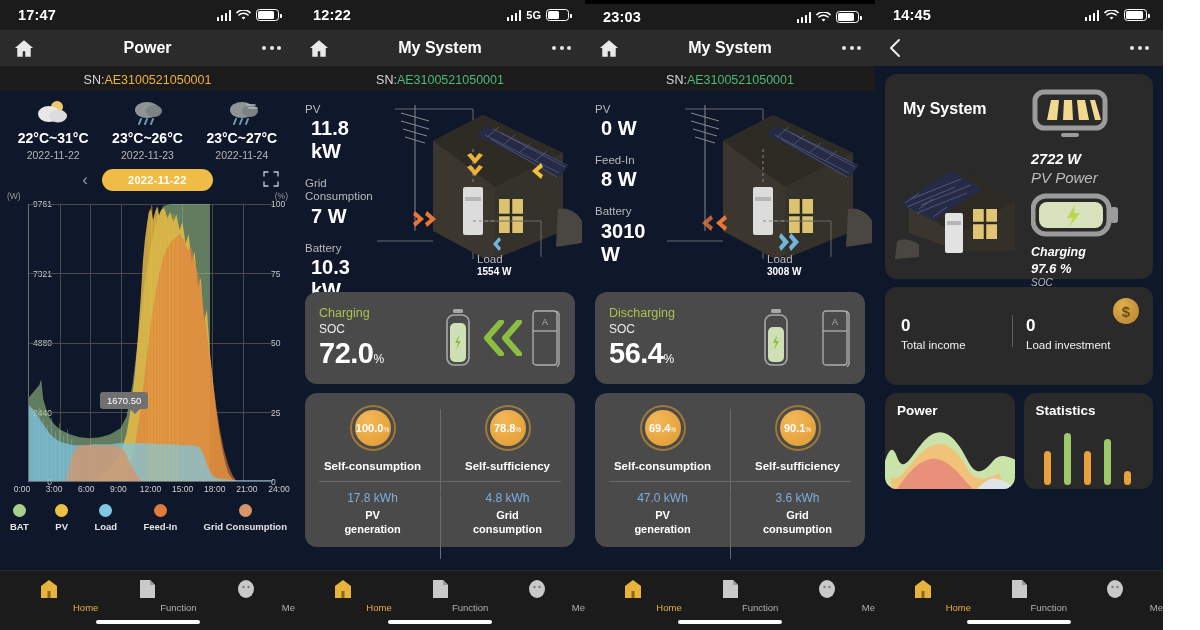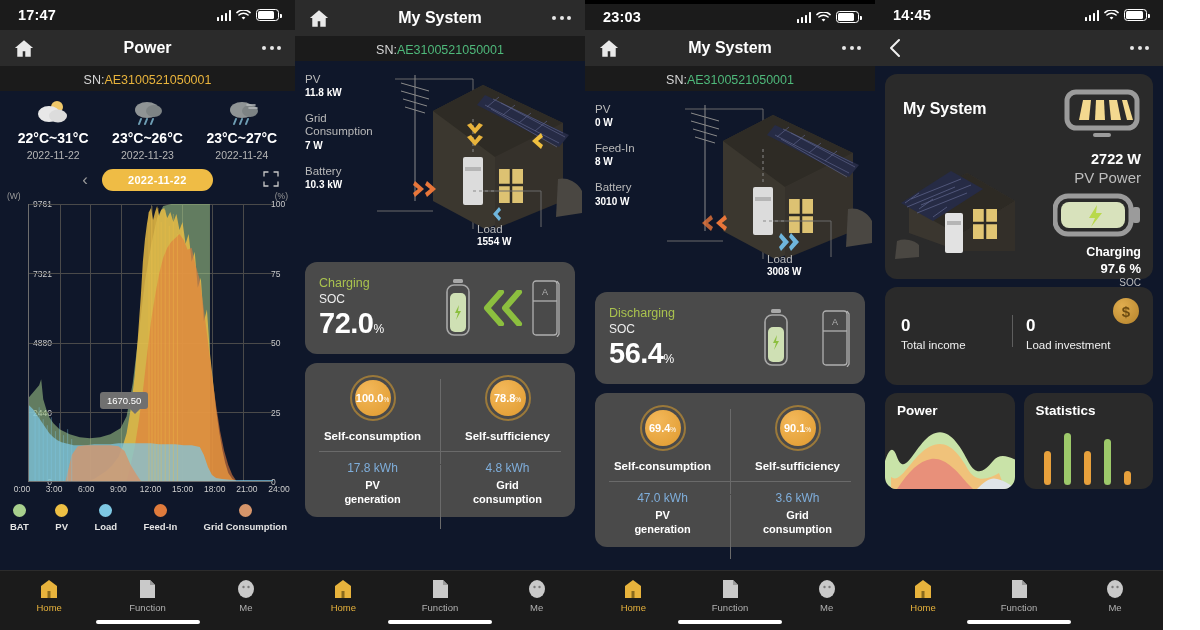--- a/index.html
+++ b/index.html
@@ -85,21 +85,21 @@
   .xlabels span { position: absolute; transform: translateX(-50%); }
 
   .legend { display: flex; justify-content: space-between; padding: 6px 8px 0 10px; }
   .lg { text-align: center; color: #e4e4e4; font-size: 9.5px; font-weight: 700; }
   .lgdot { width: 13px; height: 13px; border-radius: 50%; margin: 0 auto 4px; }
 
   
   .sysrow { display: flex; height: 192px; position: relative; }
   .sysleft { width: 82px; padding: 12px 0 0 10px; color: #fff; flex: none; }
   .sl-k { font-size: 11.5px; color: #b9b9b9; line-height: 1.15; }
-  .sl-v { font-size: 10px; font-weight: 700; margin: 1px 0 14px; }
+  .sl-v { font-size: 20px; font-weight: 700; margin: 1px 6px 14px; }
   .sysart { position: relative; flex: 1; }
   .loadlbl { position: absolute; left: 100px; bottom: 6px; color: #fff; }
   .loadlbl .k { font-size: 11.5px; color: #b9b9b9; }
   .loadlbl .v { font-size: 10px; font-weight: 700; margin-top: 1px; }
 
   .card { background: #4a4a4a; border-radius: 12px; margin: 9px 10px 0; }
   .soccard { height: 92px; display: flex; align-items: center; padding: 0 14px; position: relative; }
   .soc-txt { color: #fff; }
   .soc-state { font-size: 12.5px; color: #a9c24e; }
   .soc-lbl { font-size: 12px; color: #ededed; margin-top: 2px; }
@@ -121,21 +121,21 @@
   .stat-name { font-size: 11.5px; font-weight: 700; color: #fff; margin-top: 9px; }
   .stat-sep { height: 1px; background: #6a6a6a; margin: 9px 14px 0; }
   .stat-bot { display: flex; padding-top: 9px; }
   .stat-kwh { font-size: 12px; color: #7faedb; }
   .stat-of { font-size: 11px; font-weight: 700; color: #fff; margin-top: 4px; line-height: 1.25; }
 
   
   .c4 { background: #2a2a2a; border-radius: 12px; margin: 8px 10px 0; }
   .sysbig { height: 205px; position: relative; padding: 14px 0 0 0; }
   .sysbig .title { position: absolute; left: 18px; top: 26px; color: #fff; font-size: 16px; font-weight: 700; }
-  .bigright { position: absolute; right: 12px; top: 14px; width: 110px; text-align: right; color: #fff; }
+  .bigright { position: absolute; right: 12px; top: 14px; width: 110px; text-align: left; color: #fff; font-style: italic; }
   .pvw { font-size: 14.5px; font-weight: 700; margin-top: 3px; }
   .pvl { font-size: 15px; color: #bdbdbd; margin-top: 2px; }
   .chg { font-size: 12.5px; font-weight: 700; margin-top: 3px; }
   .soc2 { font-size: 13px; font-weight: 700; margin-top: 2px; }
   .soc2l { font-size: 10px; color: #bdbdbd; margin-top: 1px; }
   .bighouse { position: absolute; left: 4px; bottom: 10px; }
 
   .profit { height: 98px; padding: 13px 16px 0; position: relative; }
   .profit .h { color: #fff; font-size: 14px; font-weight: 700; }
   .coin { position: absolute; right: 14px; top: 11px; width: 26px; height: 26px; border-radius: 50%;
@@ -149,21 +149,21 @@
   .plbl { font-size: 11.5px; color: #efefef; margin-top: 3px; }
 
   .bottom2 { display: flex; gap: 9px; margin: 8px 10px 0; }
   .minicard { flex: 1; background: #2a2a2a; border-radius: 12px; height: 96px; padding: 10px 0 0 12px; position: relative; overflow: hidden; }
   .minicard .h { color: #fff; font-size: 13.5px; font-weight: 700; }
   .minicard svg { position: absolute; left: 0; bottom: 0; }
 
   
   .tabbar { position: absolute; left: 0; right: 0; bottom: 0; height: 60px; background: #1b1b1b;
             border-top: 1px solid #2c2c2c; display: flex; align-items: flex-start; padding-top: 8px; }
-  .tab { flex: 1; text-align: center; }
+  .tab { flex: 1; text-align: right; }
   .tab .ti { height: 20px; display: flex; align-items: center; justify-content: center; }
   .tab .tl { font-size: 9.5px; color: #b0b0b0; margin-top: 3px; }
   .tab.active .tl { color: #e8b33c; }
   .homebar { position: absolute; bottom: 6px; left: 50%; transform: translateX(-50%);
              width: 104px; height: 4px; border-radius: 3px; background: #fff; }
 </style>
 </head>
 <body>
 
 <div class="stage">
@@ -380,20 +380,35 @@
               <circle cx="10.5" cy="7" r="1.2" fill="#7a7a7a"></circle>
             </svg>
         </div>
         <div class="tl">Me</div>
       </div>
       <div class="homebar"></div>
     </div>
   </div>
 
   <div class="phone p2">
+    <div class="statusbar">
+      <span class="sb-time">12:22</span>
+      <span class="sb-right">
+        <span class="sig">
+            <i></i>
+            <i></i>
+            <i></i>
+            <i></i>
+          </span>
+        <span class="net5g">5G</span>
+        <span class="batt">
+            <i style="width:58%"></i>
+          </span>
+      </span>
+    </div>
 
     <div class="navbar">
       <svg class="home-icon" viewBox="0 0 22 20">
         <path d="M11 1 1 9.5h2.6V19h6V13h2.8v6h6V9.5H21z" fill="#e9e9e9"></path>
       </svg>
       <div class="nav-title">My System</div>
       <span class="dots">
           <i></i>
           <i></i>
           <i></i>

